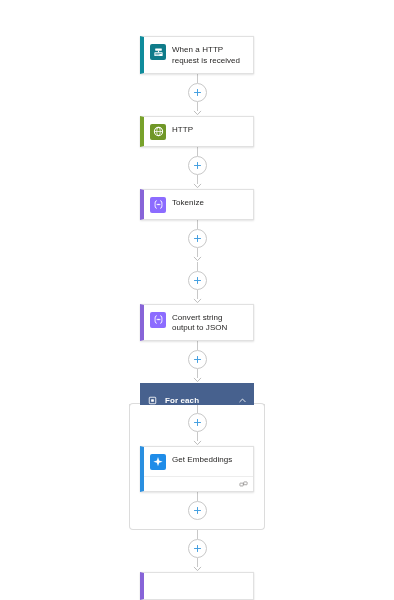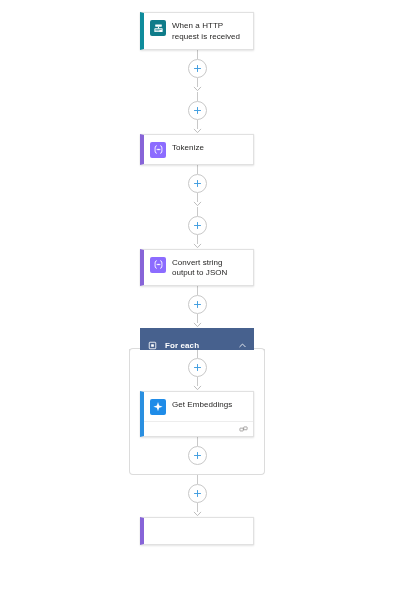--- a/index.html
+++ b/index.html
@@ -9,21 +9,21 @@
     font-family: "Liberation Sans", sans-serif;
     overflow: hidden;
   }
   #canvas {
     position: relative;
     width: 394px; height: 600px;
     background: #ffffff;
     display: flex;
     flex-direction: column;
     align-items: center;
-    padding-top: 12px;
+    padding-top: 36px;
   }
 
   
   .connector {
     width: 114px;
     display: flex;
     flex-direction: column;
     align-items: center;
     flex: none;
   }
@@ -192,20 +192,34 @@
       </div>
       <div class="conn-line" style="height: 9px;"></div>
       <div class="arrow-head">
         <span style="display: flex; align-items: center; justify-content: center;">
           <svg id="ic-arrow-down-icon" width="9" height="6" viewBox="0 0 10 7">
     <path d="M1.2 1.4 L5 5.4 L8.8 1.4" fill="none" stroke="#b9b9b9" stroke-width="1.1" stroke-linecap="round" stroke-linejoin="round"></path>
   </svg>
         </span>
       </div>
     </div>
+    <div class="card" style="border-left-color: rgb(120, 162, 43);">
+      <div class="card-main">
+        <span class="card-icon" style="background: rgb(112, 151, 39);">
+          <span style="display: flex; align-items: center; justify-content: center;">
+            <svg id="ic-http-icon" width="11" height="11" viewBox="0 0 16 16">
+    <circle cx="8" cy="8" r="6" fill="none" stroke="#ffffff" stroke-width="1.5"></circle>
+    <ellipse cx="8" cy="8" rx="2.6" ry="6" fill="none" stroke="#ffffff" stroke-width="1.1"></ellipse>
+    <line x1="2" y1="8" x2="14" y2="8" stroke="#ffffff" stroke-width="1.1"></line>
+  </svg>
+          </span>
+        </span>
+        <span class="card-title">HTTP</span>
+      </div>
+    </div>
     <div class="connector">
       <div class="conn-line" style="height: 9px;"></div>
       <div class="plus-btn" title="+">
         <span style="display: flex; align-items: center; justify-content: center;">
           <svg id="ic-plus-icon" width="9" height="9" viewBox="0 0 16 16">
     <line x1="8" y1="2.6" x2="8" y2="13.4" stroke="#3f9ce0" stroke-width="1.7" stroke-linecap="round"></line>
     <line x1="2.6" y1="8" x2="13.4" y2="8" stroke="#3f9ce0" stroke-width="1.7" stroke-linecap="round"></line>
   </svg>
         </span>
       </div>

